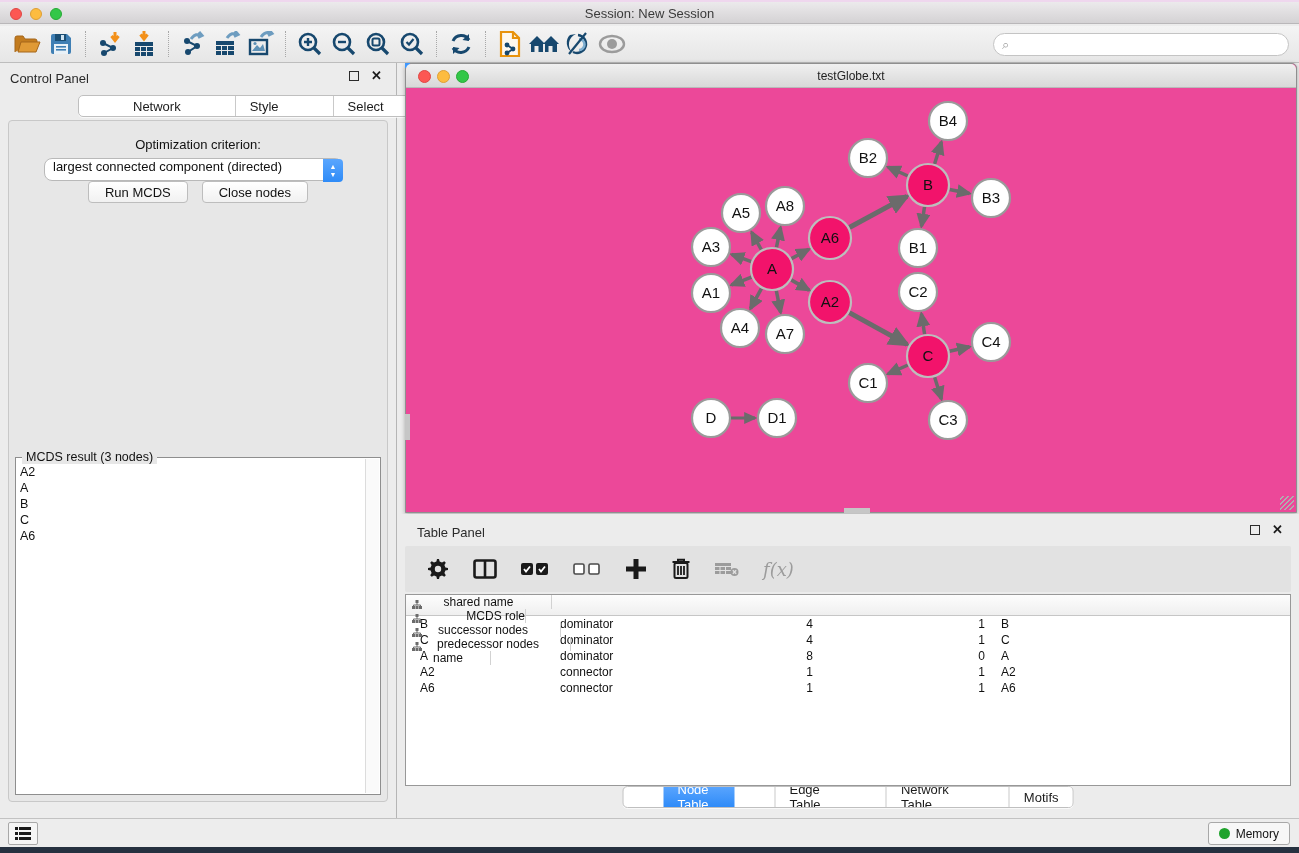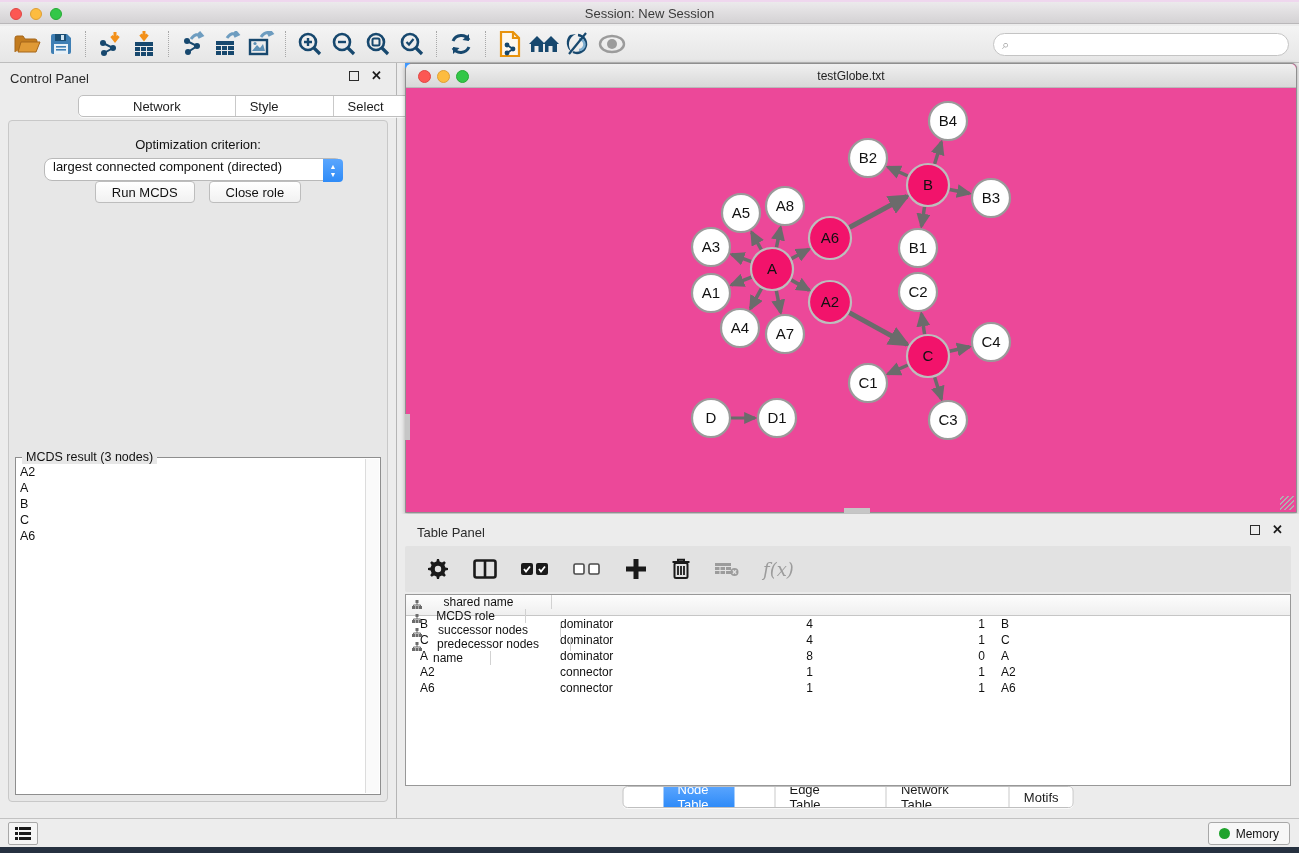--- a/index.html
+++ b/index.html
@@ -283,21 +283,21 @@
       <div class="opt-label">Optimization criterion:</div>
       <div class="dropdown">
         <span class="dd-text">largest connected component (directed)</span>
         <span class="dd-stepper">
             <span>▲</span>
             <span>▼</span>
           </span>
       </div>
       <div class="cp-buttons">
         <span class="mac-btn">Run MCDS</span>
-        <span class="mac-btn">Close role</span>
+        <span class="mac-btn">Close nodes</span>
       </div>
       <div class="groupbox">
         <span class="legend">MCDS result (3 nodes)</span>
         <div class="list" id="mcds-list">
             <div>A2</div>
             <div>A</div>
             <div>B</div>
             <div>C</div>
             <div>A6</div>
           </div>
@@ -505,21 +505,21 @@
           <div class="dt-hcell" style="width: 146px;">
             <svg class="hicon" width="10" height="9" viewBox="0 0 10 9">
               <rect x="3.5" y="0" width="3" height="3" fill="#6B6B6B"></rect>
               <rect x="0" y="6" width="3" height="3" fill="#6B6B6B"></rect>
               <rect x="3.5" y="6" width="3" height="3" fill="#6B6B6B"></rect>
               <rect x="7" y="6" width="3" height="3" fill="#6B6B6B"></rect>
               <path d="M5 3 L5 5 M1.5 6 L1.5 5 L8.5 5 L8.5 6" stroke="#6B6B6B" fill="none"></path>
             </svg>
             <span>shared name</span>
           </div>
-          <div class="dt-hcell" style="width: 120px;">
+          <div class="dt-hcell" style="width: 120px; justify-content: flex-end;">
             <svg class="hicon" width="10" height="9" viewBox="0 0 10 9">
               <rect x="3.5" y="0" width="3" height="3" fill="#6B6B6B"></rect>
               <rect x="0" y="6" width="3" height="3" fill="#6B6B6B"></rect>
               <rect x="3.5" y="6" width="3" height="3" fill="#6B6B6B"></rect>
               <rect x="7" y="6" width="3" height="3" fill="#6B6B6B"></rect>
               <path d="M5 3 L5 5 M1.5 6 L1.5 5 L8.5 5 L8.5 6" stroke="#6B6B6B" fill="none"></path>
             </svg>
             <span>MCDS role</span>
           </div>
           <div class="dt-hcell" style="width: 155px;">

